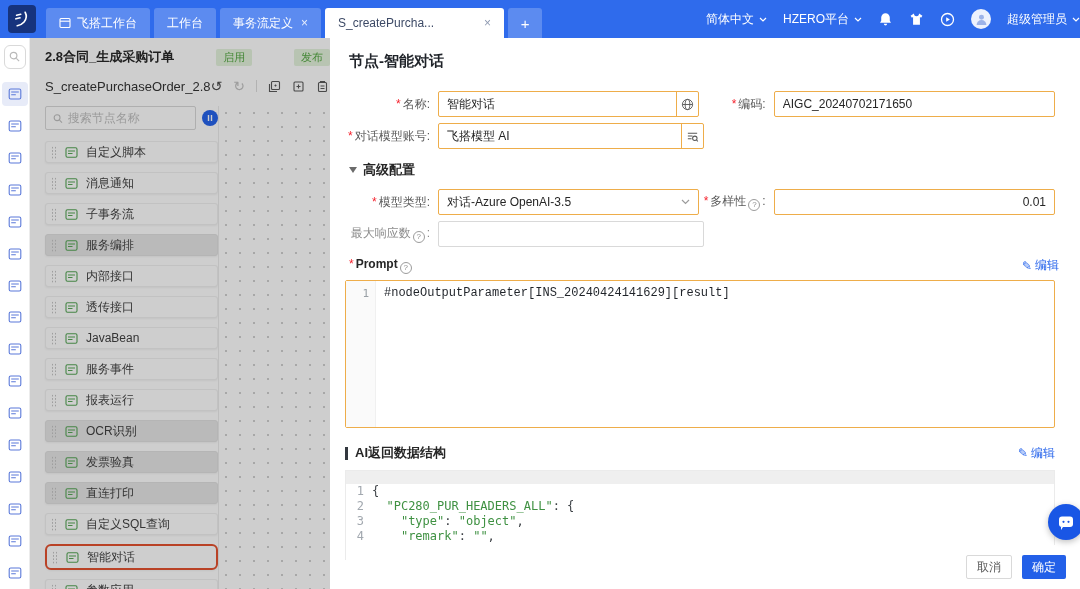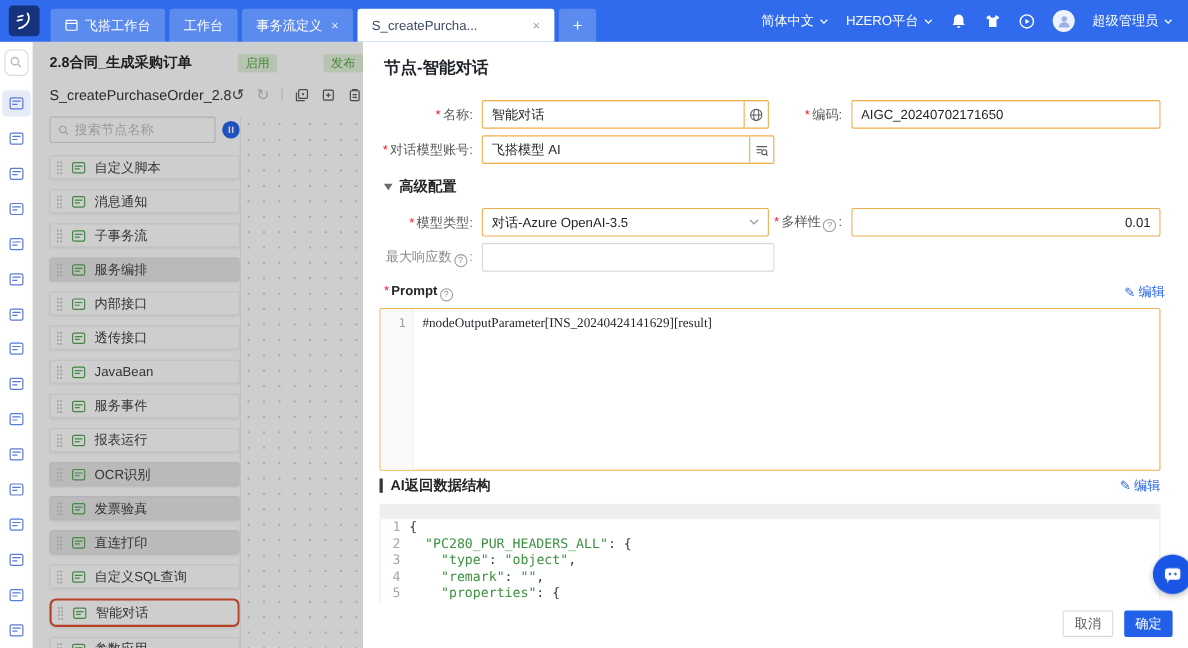--- a/index.html
+++ b/index.html
@@ -11,21 +11,21 @@
   .logo { width:28px; height:28px; background:#16337d; border-radius:4px; margin:5px 10px 5px 8px;
     display:flex; align-items:center; justify-content:center; align-self:center; flex-shrink:0; }
   .tabs { display:flex; align-items:flex-start; gap:4px; height:30px; }
   .tab { height:30px; padding:0 13px; background:rgba(255,255,255,0.22); border-radius:3px 3px 0 0;
     display:flex; align-items:center; gap:6px; font-size:12px; color:#fff; cursor:pointer; white-space:nowrap; }
   .tab.active { background:#fff; color:#3d4a66;gap:48px; }
   .tab .close { font-size:12px; opacity:.85; margin-left:2px; }
   .tab.active .close { color:#7d8aa5; }
   .addtab { width:34px; height:30px; background:rgba(255,255,255,0.22); border-radius:3px 3px 0 0;
     display:flex; align-items:center; justify-content:center; font-size:15px; }
-  .top-right { margin-left:auto; display:flex; align-items:center; gap:16px; padding-right:14px; align-self:center;text-align:center; }
+  .top-right { margin-left:auto; display:flex; align-items:center; gap:16px; align-self:center;text-align:center; }
   .top-item { display:flex; align-items:center; gap:5px; font-size:12px; cursor:pointer; }
   .avatar { width:20px; height:20px; border-radius:50%; background:#eef2fd; display:flex; align-items:center; justify-content:center; }
 
   
   .main { display:flex; height:551px; position:relative; }
 
   .rail { width:30px; background:#fff; border-right:1px solid #ececec; display:flex; flex-direction:column;
     align-items:center; padding-top:7px; z-index:6; flex-shrink:0; }
   .rail-search { width:22px; height:24px; border:1px solid #d9d9d9; border-radius:6px; color:#b9b9b9;
     display:flex; align-items:center; justify-content:center; margin-bottom:9px; }
@@ -91,21 +91,21 @@
   .chev { margin-right:8px; color:#9c9c9c; flex-shrink:0; }
   .section-hd { display:flex; align-items:center; gap:6px; font-size:13px; font-weight:bold; color:#262626;
     margin:12px 0 10px 4px; }
   .tri { width:0; height:0; border-left:4.5px solid transparent; border-right:4.5px solid transparent;
     border-top:6px solid #6b6b6b; }
   .block-hd { display:flex; align-items:center; margin-top:10px; }
   .edit-link { margin-left:auto; color:#2563eb; font-size:12px; display:flex; align-items:center; gap:3px; cursor:pointer; }
   .prompt-editor { border:1px solid #eead4a; border-radius:2px; height:148px; display:flex; margin-top:6px; width:710px; }
   .gutter { width:30px; background:#fafafa; border-right:1px solid #f0f0f0; color:#9aa0a6;
     font-family:"DejaVu Sans Mono",monospace; font-size:11px; text-align:right; padding:6px 6px 0 0; }
-  .pcode { flex:1; font-family:Liberation Serif, serif; font-size:12px; color:#1f2329;
+  .pcode { flex:1; font-family:Liberation Mono, monospace; font-size:12px; color:#1f2329;
     padding:5px 8px; white-space:pre; }
   .bar-title { display:flex; align-items:center; gap:7px; font-size:13px; font-weight:bold; color:#262626; }
   .vbar { width:3px; height:13px; background:#33383f; }
   .json-editor { width:710px; border:1px solid #ebebeb; margin-top:8px; height:90px; overflow:hidden; }
   .json-toolbar { height:13px; background:#efefef; }
   .cl { display:flex; line-height:15px; font-family:"DejaVu Sans Mono",monospace; font-size:12px; }
   .cl .ln { width:26px; color:#a2a8af; text-align:right; padding-right:8px; flex-shrink:0; }
   .cl .lc { white-space:pre; color:#3c4045; }
   .cl .str { color:#3f9142; }
   .panel-footer { position:absolute; left:16px; right:0; bottom:0; height:44px; background:#fff;
@@ -538,21 +538,21 @@
       <span class="edit-link">
         <span>✎</span>
         <span>编辑</span>
       </span>
     </div>
     <div class="prompt-editor">
       <div class="gutter">1</div>
       <div class="pcode">#nodeOutputParameter[INS_20240424141629][result]</div>
     </div>
 
-    <div class="block-hd" style="width:710px; margin-top:4px;">
+    <div class="block-hd" style="width:710px; margin-top:16px;">
       <span class="bar-title">
         <span class="vbar"></span>
         <span>AI返回数据结构</span>
       </span>
       <span class="edit-link">
         <span>✎</span>
         <span>编辑</span>
       </span>
     </div>
     <div class="json-editor">

